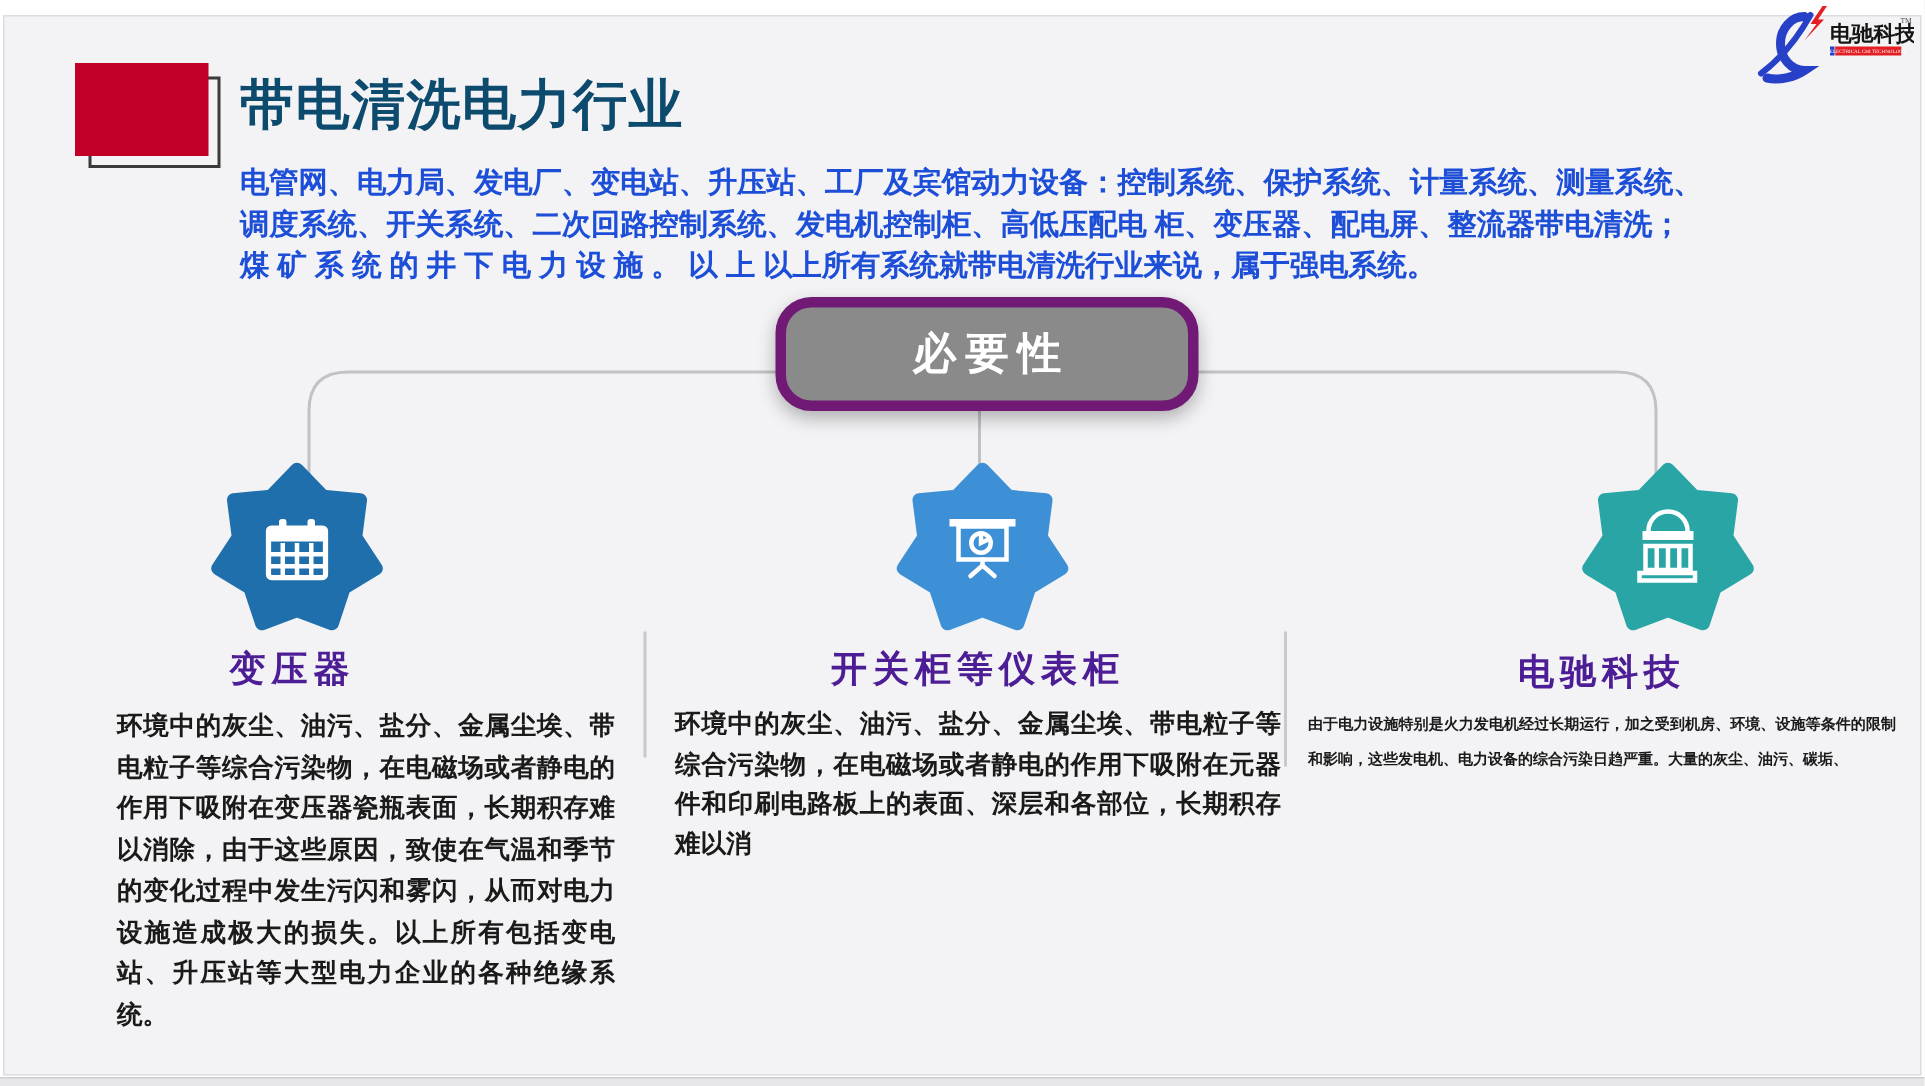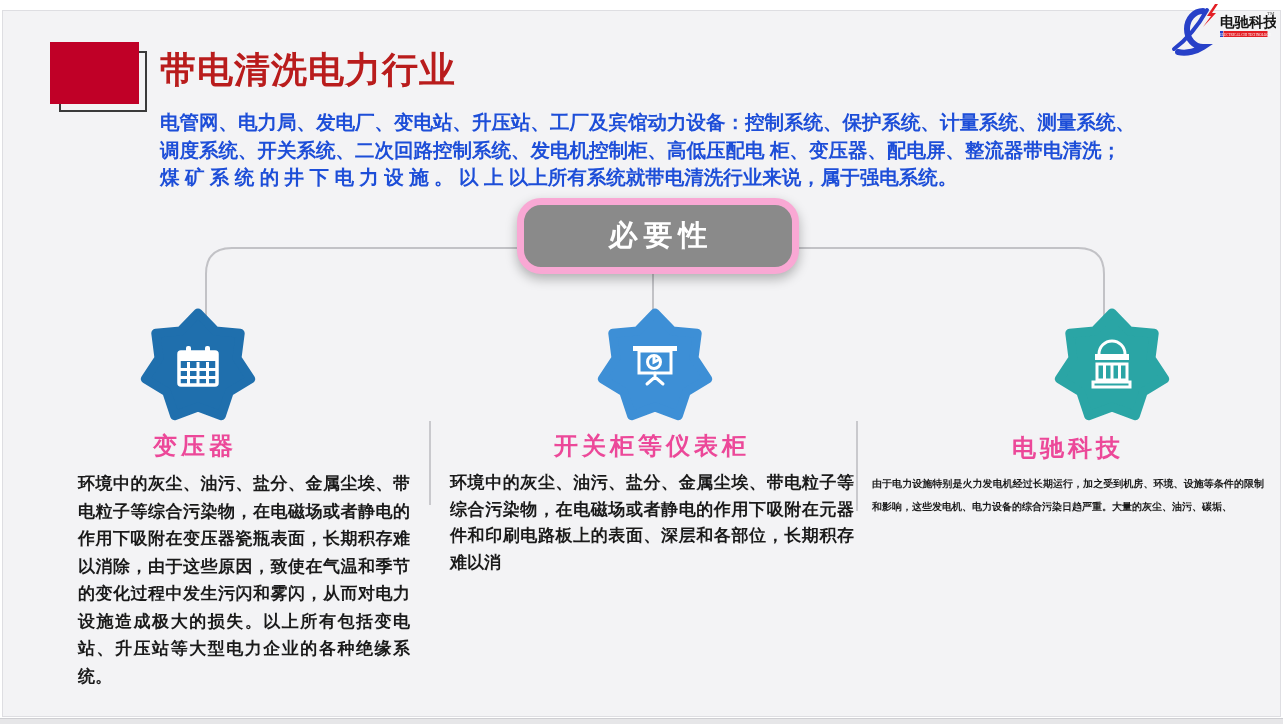--- a/index.html
+++ b/index.html
@@ -4,47 +4,47 @@
 <style>
   html,body{margin:0;padding:0;}
   body{background:#e9e9eb;font-family:"Liberation Sans",sans-serif;}
   .canvas{position:relative;width:1283px;height:724px;background:#fff;overflow:hidden;}
   .slide{position:absolute;left:2px;top:10px;width:1279px;height:707px;background:#f3f3f5;border:1px solid #dedee2;box-sizing:border-box;}
   .abs{position:absolute;}
 
   
   .red-square{left:50px;top:42px;width:89px;height:62px;background:#c00027;z-index:3;}
   .outline-square{left:59px;top:51px;width:88px;height:61px;border:2px solid #3a3a3a;z-index:2;background:transparent;box-sizing:border-box;}
-  .page-title{left:160px;top:46px;font-size:36px;font-weight:bold;color:#b91c1c;letter-spacing:1px;z-index:3;}
+  .page-title{left:160px;top:46px;font-size:36px;font-weight:bold;color:#0c4a6e;letter-spacing:1px;z-index:3;}
 
   
   .intro{left:160px;top:109px;width:1085px;color:#1d4ed8;z-index:3;}
   .intro .line{font-size:19.5px;font-weight:600;line-height:27.5px;white-space:nowrap;}
 
   
   .connectors{left:0;top:0;z-index:1;}
 
   
-  .necessity-box{left:517px;top:198px;width:268px;height:62px;background:#8a8a8a;border:7px solid #f9a8d4;border-radius:24px;box-shadow:0 5px 12px rgba(0,0,0,.28);z-index:4;display:flex;align-items:center;justify-content:center;text-align:right;}
+  .necessity-box{left:517px;top:198px;width:268px;height:62px;background:#8a8a8a;border:7px solid #701a75;border-radius:24px;box-shadow:0 5px 12px rgba(0,0,0,.28);z-index:4;display:flex;align-items:center;justify-content:center;text-align:right;}
   .necessity-box span{color:#fff;font-size:29px;font-weight:bold;letter-spacing:6px;text-indent:6px;}
 
   
   .star{width:120px;height:120px;z-index:3;}
   .star-left{left:138px;top:307px;}
   .star-mid{left:595px;top:307px;}
   .star-right{left:1052px;top:307px;}
 
   
   .divider{width:2px;background:#c9c9cd;z-index:2;}
   .divider-1{left:429px;top:421px;height:84px;}
   .divider-2{left:856px;top:421px;height:90px;}
 
   
   .col{z-index:3;color:#1a1a1a;}
-  .col-title{font-size:24px;font-weight:bold;letter-spacing:4px;text-align:center;color:#ec4899;margin:0 0 8px 0;}
+  .col-title{font-size:24px;font-weight:bold;letter-spacing:4px;text-align:center;color:#4c1d95;margin:0 0 8px 0;}
   .col p{margin:0;font-weight:600;text-align:justify;}
   .col-1{left:78px;top:430px;width:332px;}
   .col-1 .col-title{width:234px;}
   .col-1 p{font-size:17px;line-height:27.5px;}
   .col-2{left:450px;top:430px;width:404px;}
   .col-2 p{font-size:17px;line-height:26.5px;}
   .col-3{left:872px;top:432px;width:392px;}
   .col-3 p{font-size:10px;line-height:23px;}
 
   

